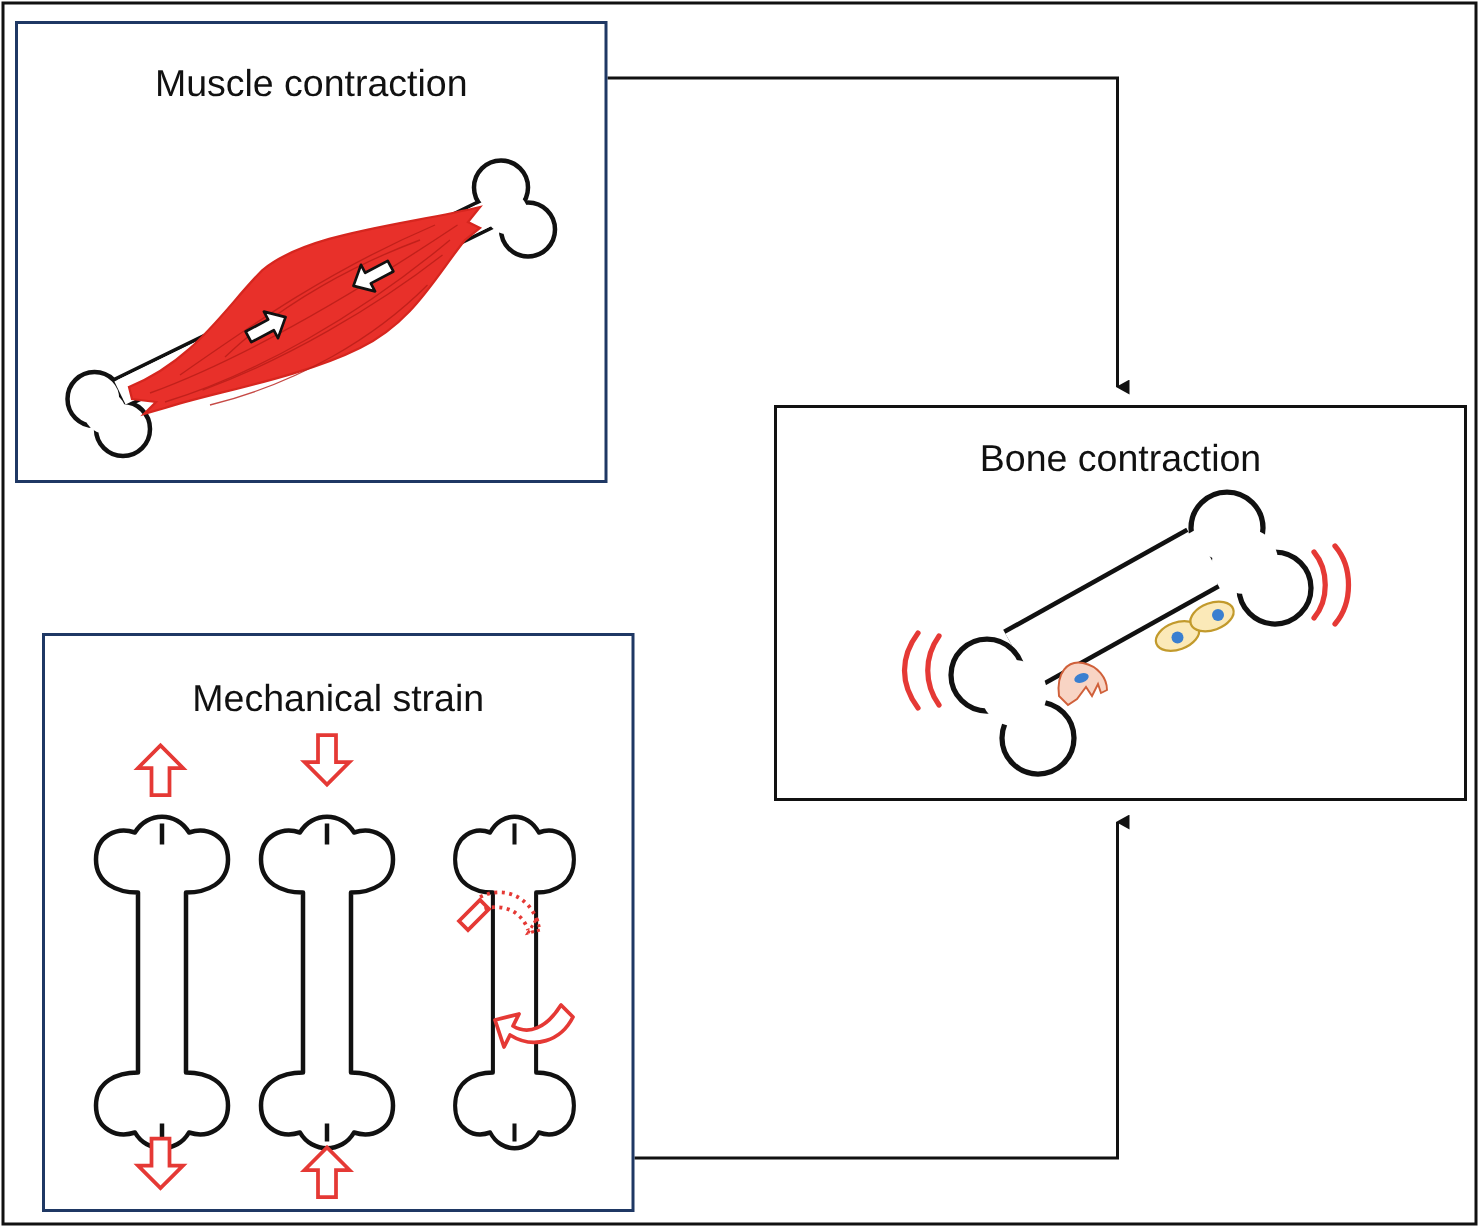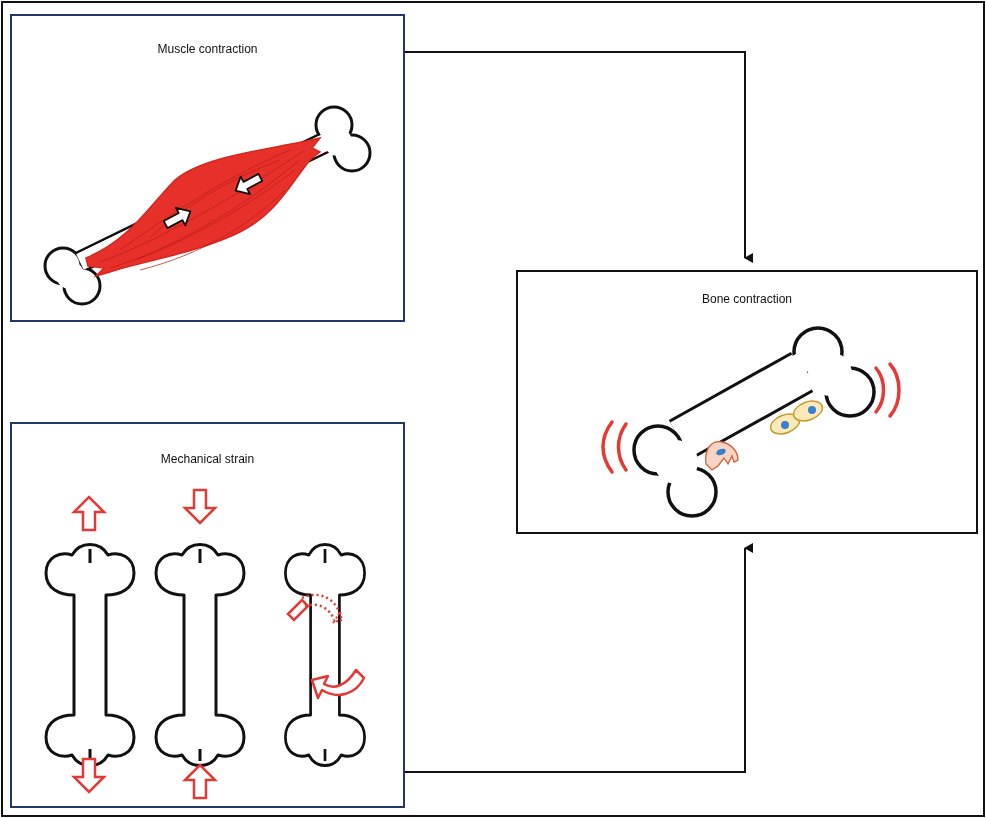--- a/index.html
+++ b/index.html
@@ -4,21 +4,21 @@
 <style>
   html, body { margin: 0; padding: 0; background: #ffffff; }
   body { width: 986px; height: 818px; position: relative; overflow: hidden;
          font-family: "Liberation Sans", sans-serif; }
   .frame { position: absolute; left: 1px; top: 1px; width: 980px; height: 812px;
            border: 2px solid #111; box-sizing: content-box; }
   .panel { position: absolute; background: #fff; box-sizing: border-box; }
   .panel.blue { border: 2px solid #1f3864; }
   .panel.black { border: 2px solid #111; }
   .panel-title { position: absolute; left: 0; right: 0; text-align: center;
-                 font-size: 12px; color: #111; }
+                 font-size: 25px; color: #111; }
   svg.layer { position: absolute; left: 0; top: 0; }
 </style>
 </head>
 <body>
 
 <div class="frame"></div>
 
 <svg class="layer" width="986" height="818">
   <defs>
     <marker id="ah" markerWidth="10" markerHeight="10" refX="5" refY="8" orient="auto" markerUnits="userSpaceOnUse">
@@ -63,21 +63,21 @@
       </g>
     </g>
 
     <g fill="#fff" stroke="#111" stroke-width="1.8" stroke-linejoin="round">
       <path transform="translate(178,218) rotate(-28)" d="M-14,-4 L3,-4 L3,-10 L14,0 L3,10 L3,4 L-14,4 Z"></path>
       <path transform="translate(248,184) rotate(152)" d="M-14,-4 L3,-4 L3,-10 L14,0 L3,10 L3,4 L-14,4 Z"></path>
     </g>
   </svg>
 </div>
 
-<div class="panel blue" style="left:10px; top:422px; width:395px; height:386px;">
+<div class="panel blue" style="left:28px; top:422px; width:395px; height:386px;">
   <div class="panel-title" style="top:28px;">Mechanical strain</div>
   <svg width="395" height="386" viewBox="10 422 395 386" style="position:absolute;left:-2px;top:-2px;">
     <defs>
       <g id="vbone">
         <path d="M-16,50 L-16,170 C-30,170 -44,176 -44,192 C-44,208 -30,214 -18,210 C-10,224 10,224 18,210 C30,214 44,208 44,192 C44,176 30,170 16,170 L16,50 C30,50 44,44 44,28 C44,12 30,6 18,10 C10,-4 -10,-4 -18,10 C-30,6 -44,12 -44,28 C-44,44 -30,50 -16,50 Z" fill="#fff" stroke="#111" stroke-width="3" stroke-linejoin="round"></path>
         <path d="M0,4 L0,18" stroke="#111" stroke-width="3"></path>
         <path d="M0,216 L0,204" stroke="#111" stroke-width="3"></path>
       </g>
       <path id="uparrow" d="M-6,18 L-6,0 L-15,0 L0,-15 L15,0 L6,0 L6,18 Z" fill="#fff" stroke="#e53935" stroke-width="2.5" stroke-linejoin="miter"></path>
     </defs>

